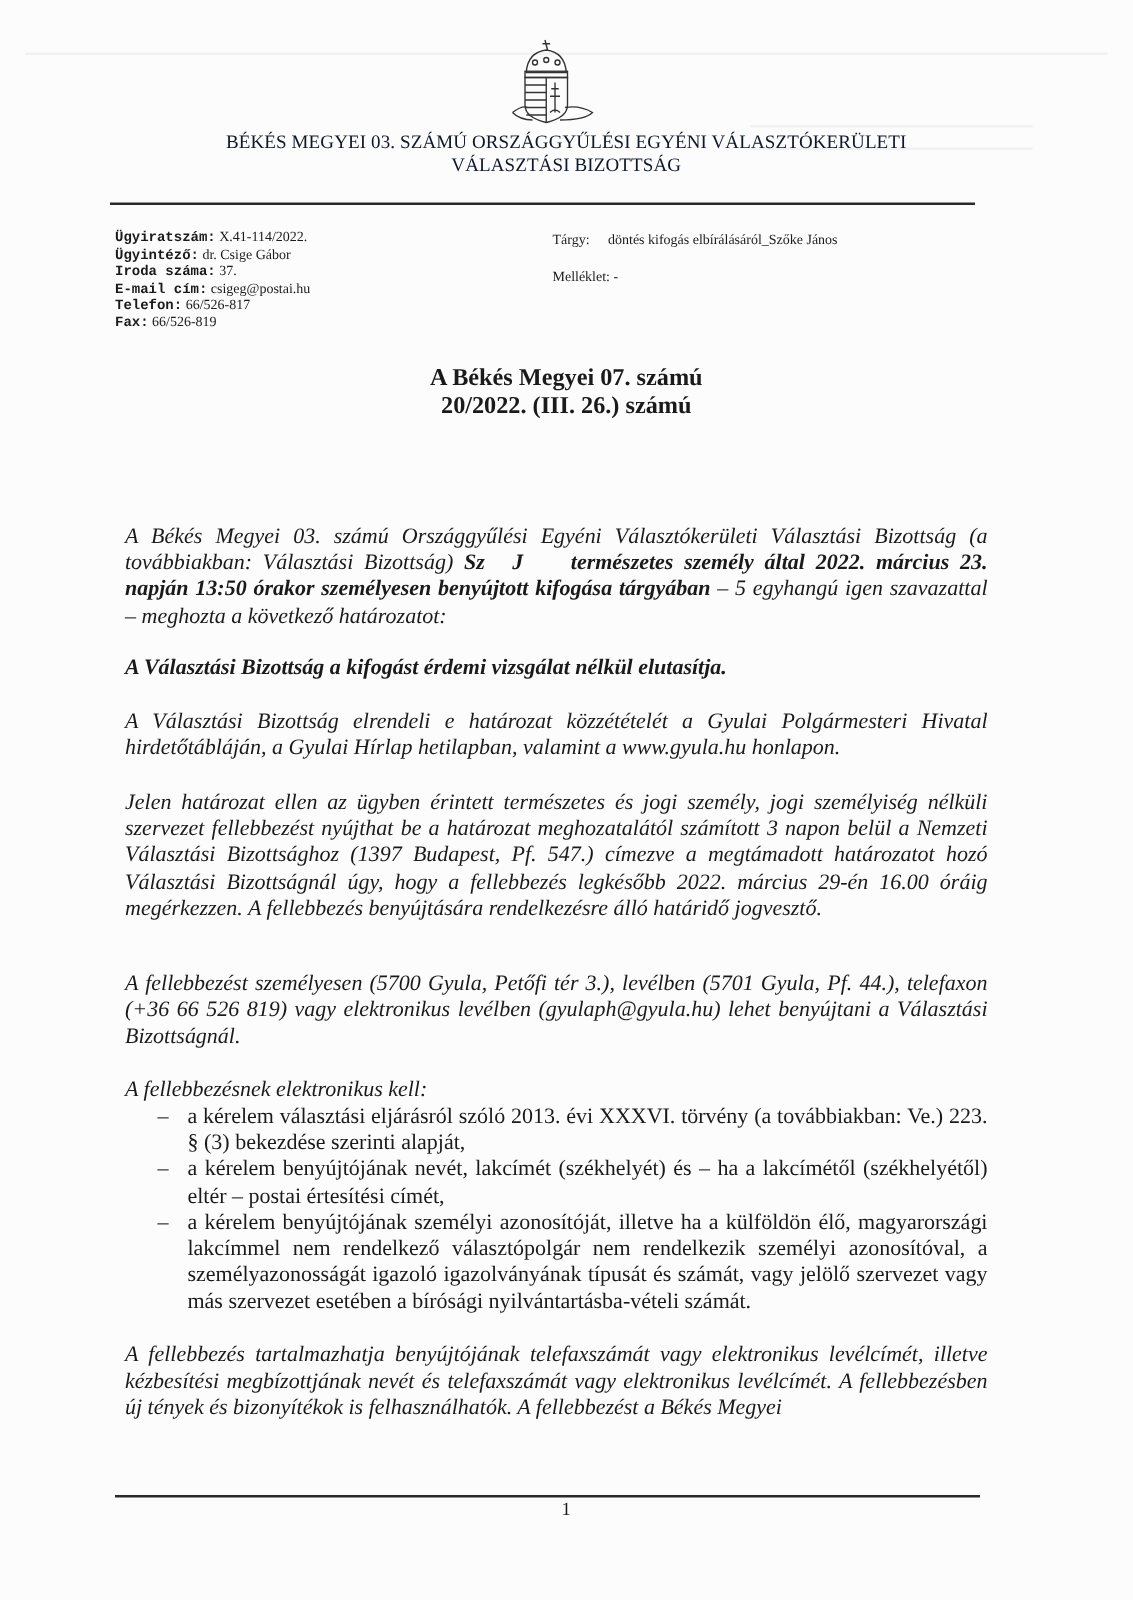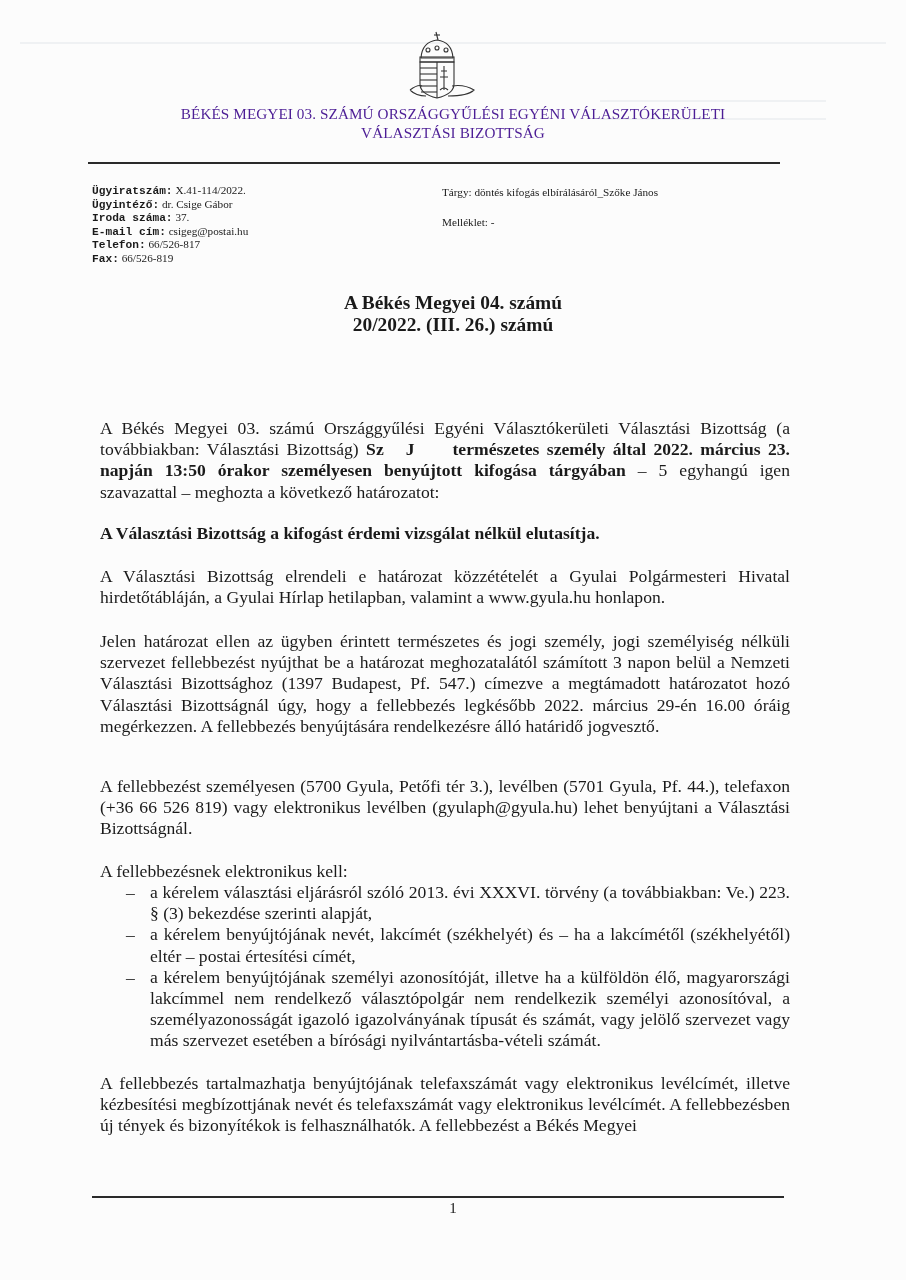--- a/index.html
+++ b/index.html
@@ -11,39 +11,39 @@
   }
   .page { position: absolute; inset: 0; background: #fcfcfc; }
   .ghost {
     position: absolute; left: 20px; right: 20px; height: 2px;
     background: #e9ecef; opacity: 0.7;
   }
   .emblem { position: absolute; left: 408px; top: 28px; width: 90px; height: 72px; }
   .org-name {
     position: absolute; left: 0; right: 0; top: 104px;
     text-align: center; font-size: 15.2px; letter-spacing: 0.1px; line-height: 19px;
-    color: #4c1d95;
+    color: #0f172a;
   }
   .rule-top { position: absolute; left: 88px; top: 162px; width: 692px; height: 2px; background: #2a2a2a; }
   .meta-left { position: absolute; left: 92px; top: 184px; font-size: 11.2px; line-height: 12.6px; }
   .meta-left b { font-weight: bold; font-family: Liberation Mono, monospace; }
   .meta-right { position: absolute; left: 442px; top: 186px; font-size: 11.2px; line-height: 13px; }
   .meta-right .row { position: absolute; white-space: nowrap; }
   .meta-right b { font-weight: normal; text-align: right; }
   .title-block {
     position: absolute; left: 0; right: 0; top: 292px;
     text-align: center; font-weight: bold; font-size: 19.4px; line-height: 22px;
   }
   .hatarozata {
     position: absolute; left: 0; right: 0; top: 375px;
     text-align: center; font-weight: bold; font-size: 19.6px; letter-spacing: 0.3px;
   }
   .para {
     position: absolute; left: 100px; width: 690px;
-    font-size: 17.6px; line-height: 21.2px; text-align: justify;
+    font-size: 17.6px; line-height: 21.2px; text-align: justify; font-style: italic;
   }
   .para b { font-weight: bold; }
   .redact { display: inline-block; background: #fcfcfc; }
   .list { position: absolute; left: 100px; width: 690px; font-size: 17.6px; line-height: 21.2px; }
   .li { position: relative; padding-left: 50px; text-align: justify; margin: 0; }
   .li .dash { position: absolute; left: 26px; top: 0; }
   .rule-bottom { position: absolute; left: 92px; top: 1196px; width: 692px; height: 2px; background: #2a2a2a; }
   .page-num { position: absolute; left: 0; right: 0; top: 1200px; text-align: center; font-size: 15px; }
 </style>
 </head>
@@ -95,29 +95,29 @@
     <div><b>Ügyintéző:</b><span> dr. Csige Gábor</span></div>
     <div><b>Iroda száma:</b><span> 37.</span></div>
     <div><b>E-mail cím:</b><span> csigeg@postai.hu</span></div>
     <div><b>Telefon:</b><span> 66/526-817</span></div>
     <div><b>Fax:</b><span> 66/526-819</span></div>
   </div>
 
   <div class="meta-right">
     <div class="row" style="top:0; left:0">
       <b>Tárgy:</b>
-      <span style="">döntés kifogás elbírálásáról_Szőke János</span>
+      <span style="margin-left:12px">döntés kifogás elbírálásáról_Szőke János</span>
     </div>
     <div class="row" style="top:30px; left:0">
       <b>Melléklet:</b><span> -</span>
     </div>
   </div>
 
   <div class="title-block">
-    <div>A Békés Megyei 04. számú</div>
+    <div>A Békés Megyei 07. számú</div>
     <div>20/2022. (III. 26.) számú</div>
   </div>
 
   <div class="para" style="top:418px">
     <span>A Békés Megyei 03. számú Országgyűlési Egyéni Választókerületi Választási Bizottság (a továbbiakban: Választási Bizottság) </span><b><span>Sz</span><span class="redact" style="width:22px">&nbsp;</span><span>J</span><span class="redact" style="width:38px">&nbsp;</span><span>természetes személy által 2022. március 23. napján 13:50 órakor személyesen benyújtott kifogása tárgyában</span></b><span> – 5 egyhangú igen szavazattal – meghozta a következő határozatot:</span>
   </div>
 
   <div class="para" style="top:523px; font-weight:bold">A Választási Bizottság a kifogást érdemi vizsgálat nélkül elutasítja.</div>
 
   <div class="para" style="top:566px">A Választási Bizottság elrendeli e határozat közzétételét a Gyulai Polgármesteri Hivatal hirdetőtábláján, a Gyulai Hírlap hetilapban, valamint a www.gyula.hu honlapon.</div>

